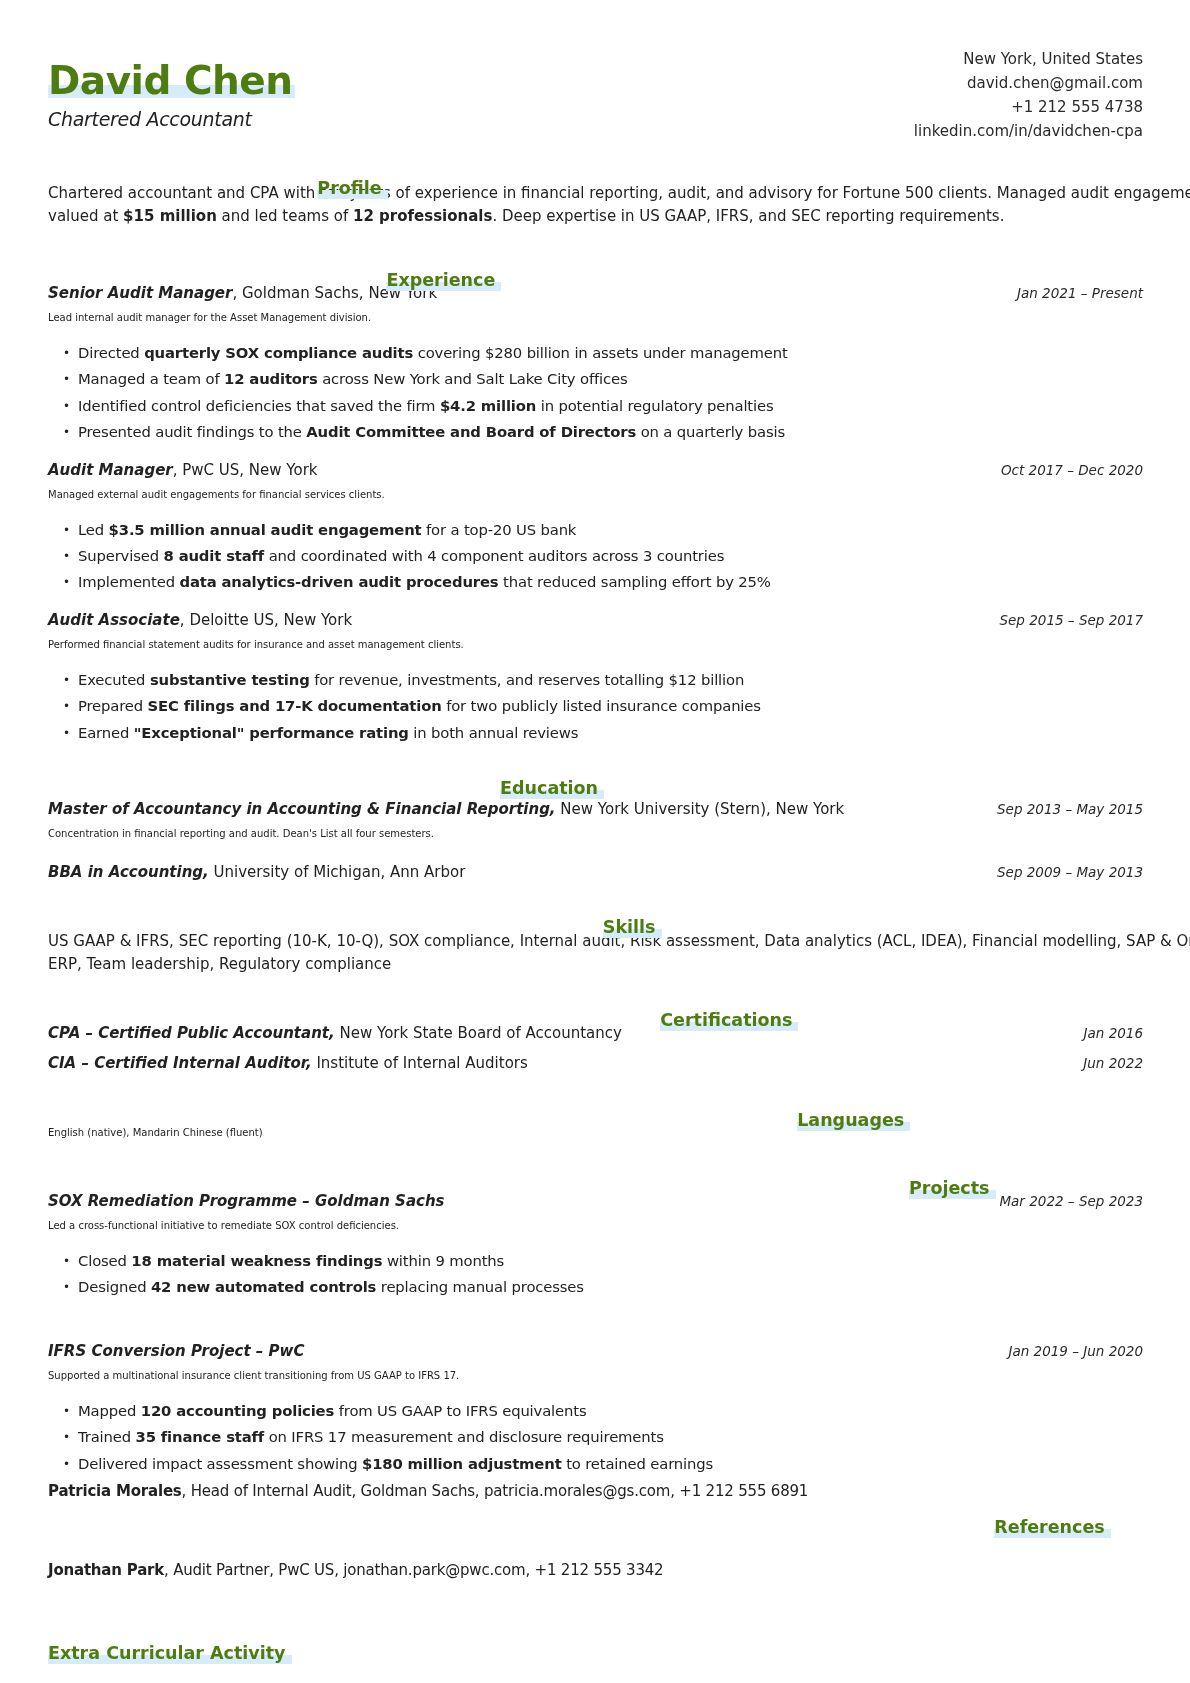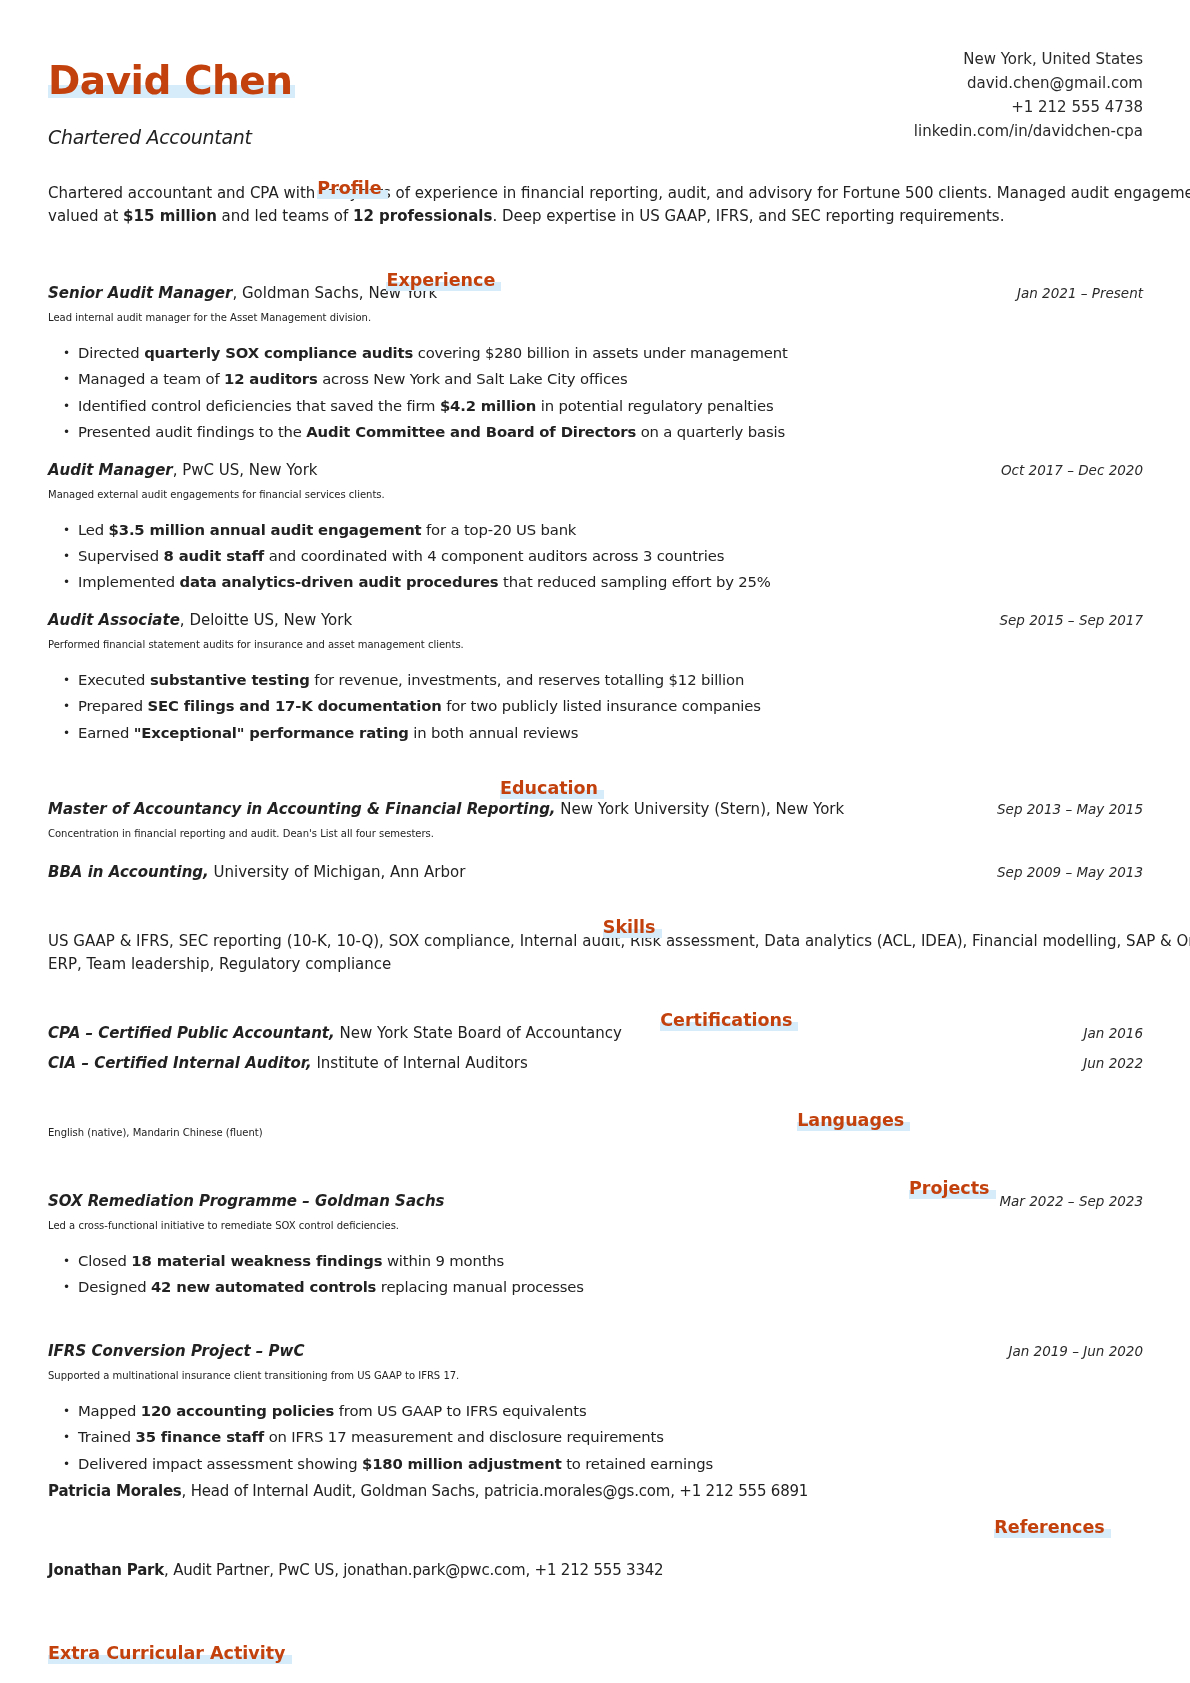--- a/index.html
+++ b/index.html
@@ -6,21 +6,21 @@
   body {
     width: 1190px; height: 1683px; position: relative; overflow: hidden;
     font-family: "DejaVu Sans", "Liberation Sans", sans-serif;
     color: #222222;
     font-size: 15px;
   }
   .page { position: absolute; left: 48px; top: 0; width: 1095px; }
   .abs { position: absolute; }
   .hl {
     display: inline-block; position: relative; z-index: 1;
-    font-weight: bold; color: #c2410c;
+    font-weight: bold; color: #4d7c0f;
   }
   .hl::before {
     content: ""; position: absolute; left: 0; right: -6px; bottom: 1px; height: 9px;
     background: #d6ecfb; z-index: -1;
   }
   .name { font-size: 39px; letter-spacing: -0.5px; line-height: 46px; }
   .name.hl::before { height: 13px; bottom: 6px; right: -2px; }
   .subtitle { font-style: italic; font-size: 19px; letter-spacing: -0.3px; color: #222; }
   .contact { right: 0; text-align: right; font-size: 15px; line-height: 24px; color: #2a2a2a; }
   .sec { font-size: 17.5px; line-height: 24px; }
@@ -34,21 +34,21 @@
   .bi { font-weight: bold; font-style: italic; }
   .ref-line { font-size: 15px; letter-spacing: -0.2px; }
 </style>
 </head>
 <body>
 
 <div class="page">
 
   
   <div class="abs hl name" style="left:0; top:58px;">David Chen</div>
-  <div class="abs subtitle" style="left:0; top:108px;margin-top:18px;">Chartered Accountant</div>
+  <div class="abs subtitle" style="left:0; top:108px;">Chartered Accountant</div>
 
   <div class="abs contact" style="top:47px;">
     <div>New York, United States</div>
     <div>david.chen@gmail.com</div>
     <div>+1 212 555 4738</div>
     <div>linkedin.com/in/davidchen-cpa</div>
   </div>
 
   
   <div class="abs hl sec" style="left:0; top:158px;margin-left:20px;">Profile</div>

